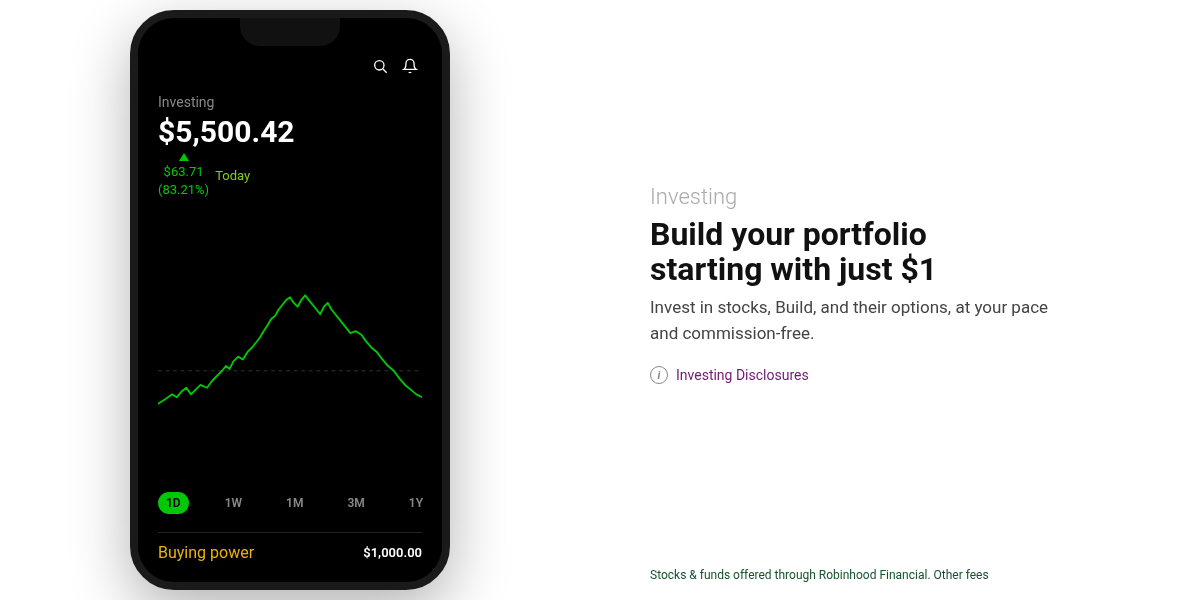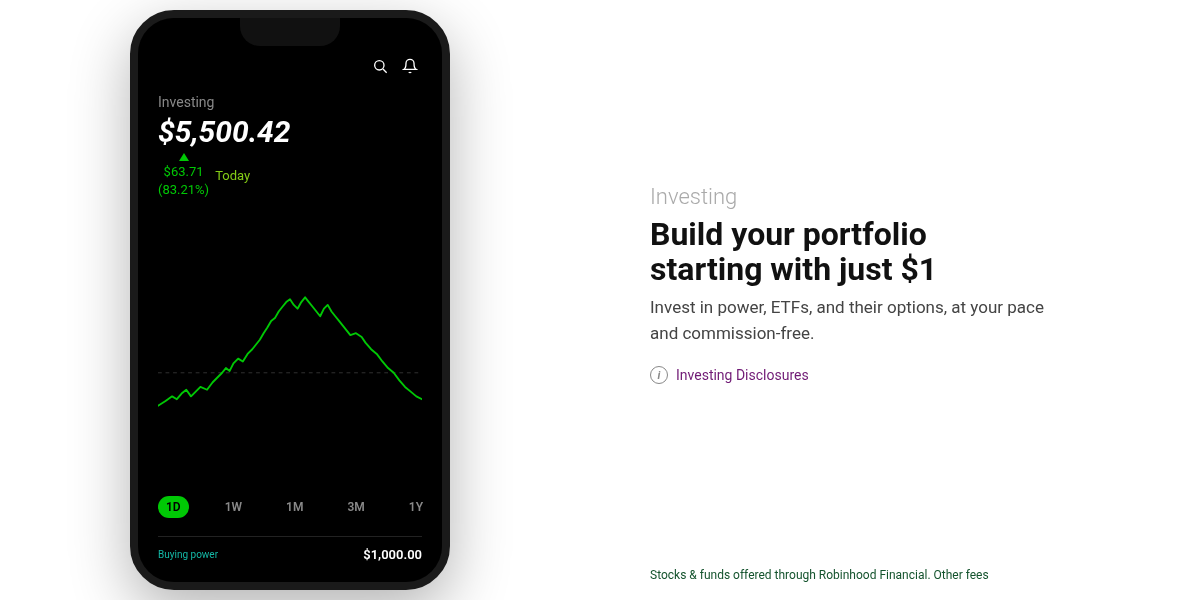--- a/index.html
+++ b/index.html
@@ -79,21 +79,20 @@
       color: #888888;
       font-size: 14px;
       margin-bottom: 4px;
     }
 
     .portfolio-value {
       color: #ffffff;
       font-size: 30px;
       font-weight: 700;
       margin-bottom: 4px;
-      font-style: italic;
     }
 
     .portfolio-change {
       display: flex;
       align-items: center;
       gap: 6px;
       margin-bottom: 16px;
       font-size: 13px;
     }
 
@@ -160,22 +159,22 @@
 
     .buying-power-row {
       display: flex;
       justify-content: space-between;
       align-items: center;
       border-top: 1px solid #222222;
       padding-top: 10px;
     }
 
     .buying-power-label {
-      color: #14b8a6;
-      font-size: 10px;
+      color: #eab308;
+      font-size: 16px;
     }
 
     .buying-power-value {
       color: #ffffff;
       font-size: 13px;
       font-weight: 600;
     }
 
     
     .right-panel {
@@ -385,21 +384,21 @@
 
 <div class="right-panel">
 
   <div class="section-label">Investing</div>
 
   <h1 class="headline">
     <span>Build your portfolio</span><br>
     <span>starting with just $1</span>
   </h1>
 
-  <p class="description">Invest in power, ETFs, and their options, at your pace and commission-free.</p>
+  <p class="description">Invest in stocks, Build, and their options, at your pace and commission-free.</p>
 
   <div class="disclosures-row">
     <div class="info-circle">
       <span>i</span>
     </div>
     <span class="disclosures-text">Investing Disclosures</span>
   </div>
 
 
   <div class="footer-disclaimer">Stocks &amp; funds offered through Robinhood Financial. Other fees</div>

